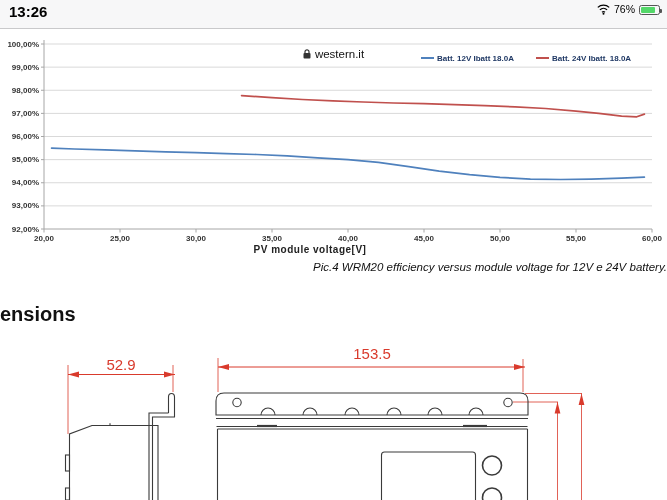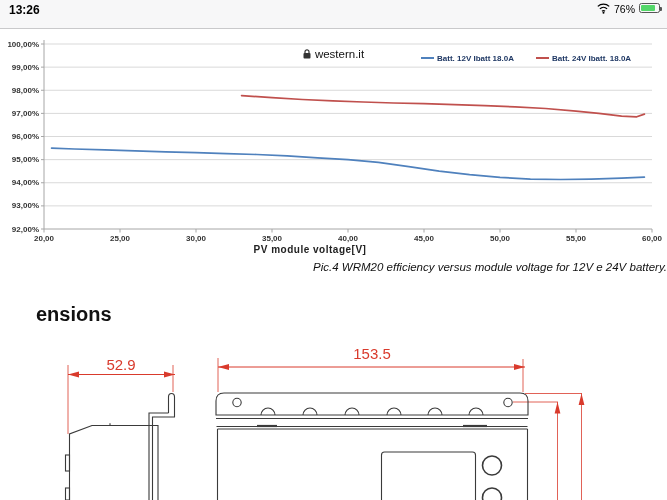--- a/index.html
+++ b/index.html
@@ -5,25 +5,25 @@
   * { margin:0; padding:0; box-sizing:border-box; }
   html,body { width:667px; height:500px; overflow:hidden; }
   body { font-family:"Liberation Sans", sans-serif; background:#ffffff; position:relative; }
 
   
   .topbar{
     position:absolute; left:0; top:0; width:667px; height:29px;
     background:#f7f7f8; border-bottom:1px solid #c9c9cb;
   }
   .status-time{
-    position:absolute; left:9px; top:3px; font-size:12px; font-weight:700; color:#000;
+    position:absolute; left:9px; top:3px; font-size:15px; font-weight:700; color:#000;
   }
   .status-right{
     position:absolute; right:7px; top:3px; height:12px;
-    display:flex; align-items:flex-start; gap:4px;
+    display:flex; align-items:flex-end; gap:4px;
   }
   .status-batt-pct{ font-size:10.5px; font-weight:400; color:#000; }
   .batt-shell{
     position:relative; width:21px; height:10px; border:1px solid #555; border-radius:2.5px;
   }
   .batt-fill{ position:absolute; left:1px; top:1px; bottom:1px; border-radius:1px; }
   .batt-nub{
     position:absolute; right:-3px; top:2.5px; width:2px; height:4px;
     background:#555; border-radius:0 1px 1px 0;
   }
@@ -40,21 +40,21 @@
   .axis-title{ font-size:10px; font-weight:700; fill:#222222; letter-spacing:0.5px; }
   .legend-label{ font-size:8px; font-weight:700; }
 
   .fig-caption{
     position:absolute; left:0; top:261px; width:667px; text-align:right;
     font-size:11.5px; font-style:italic; color:#111;
   }
 
   .section-heading{
     position:absolute; left:0px; top:303px;
-    font-size:20px; font-weight:700; color:#111;margin-left:36px;
+    font-size:20px; font-weight:700; color:#111;
   }
 
   #drawing-svg{ position:absolute; left:0; top:338px; }
   .dim-label{ font-size:15px; font-weight:400; }
 </style>
 </head>
 <body>
 
 <div class="topbar">
   <span class="status-time">13:26</span>

